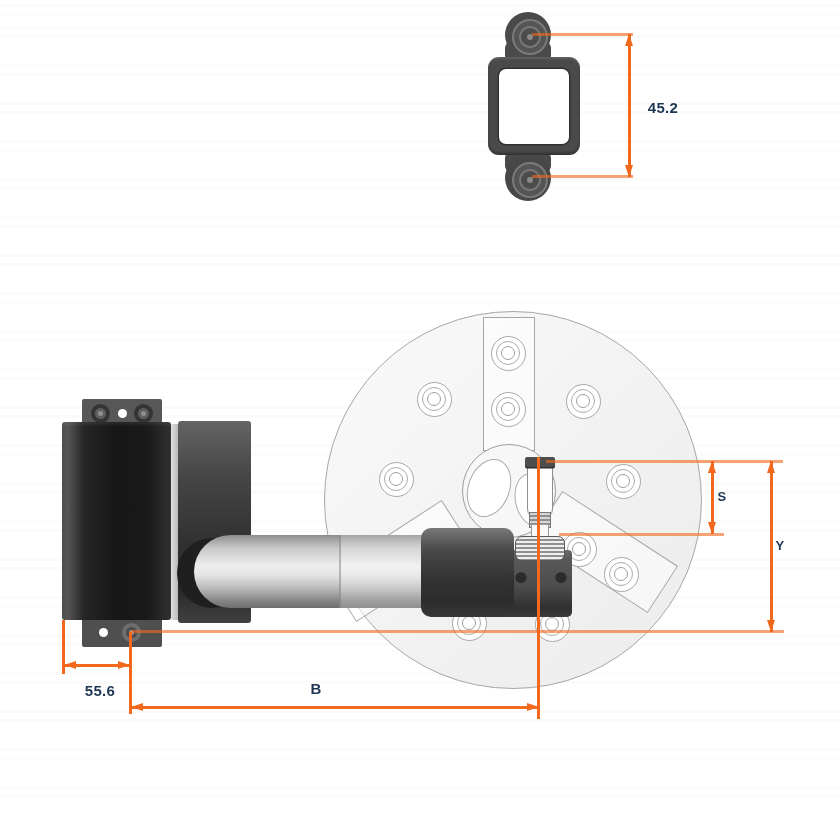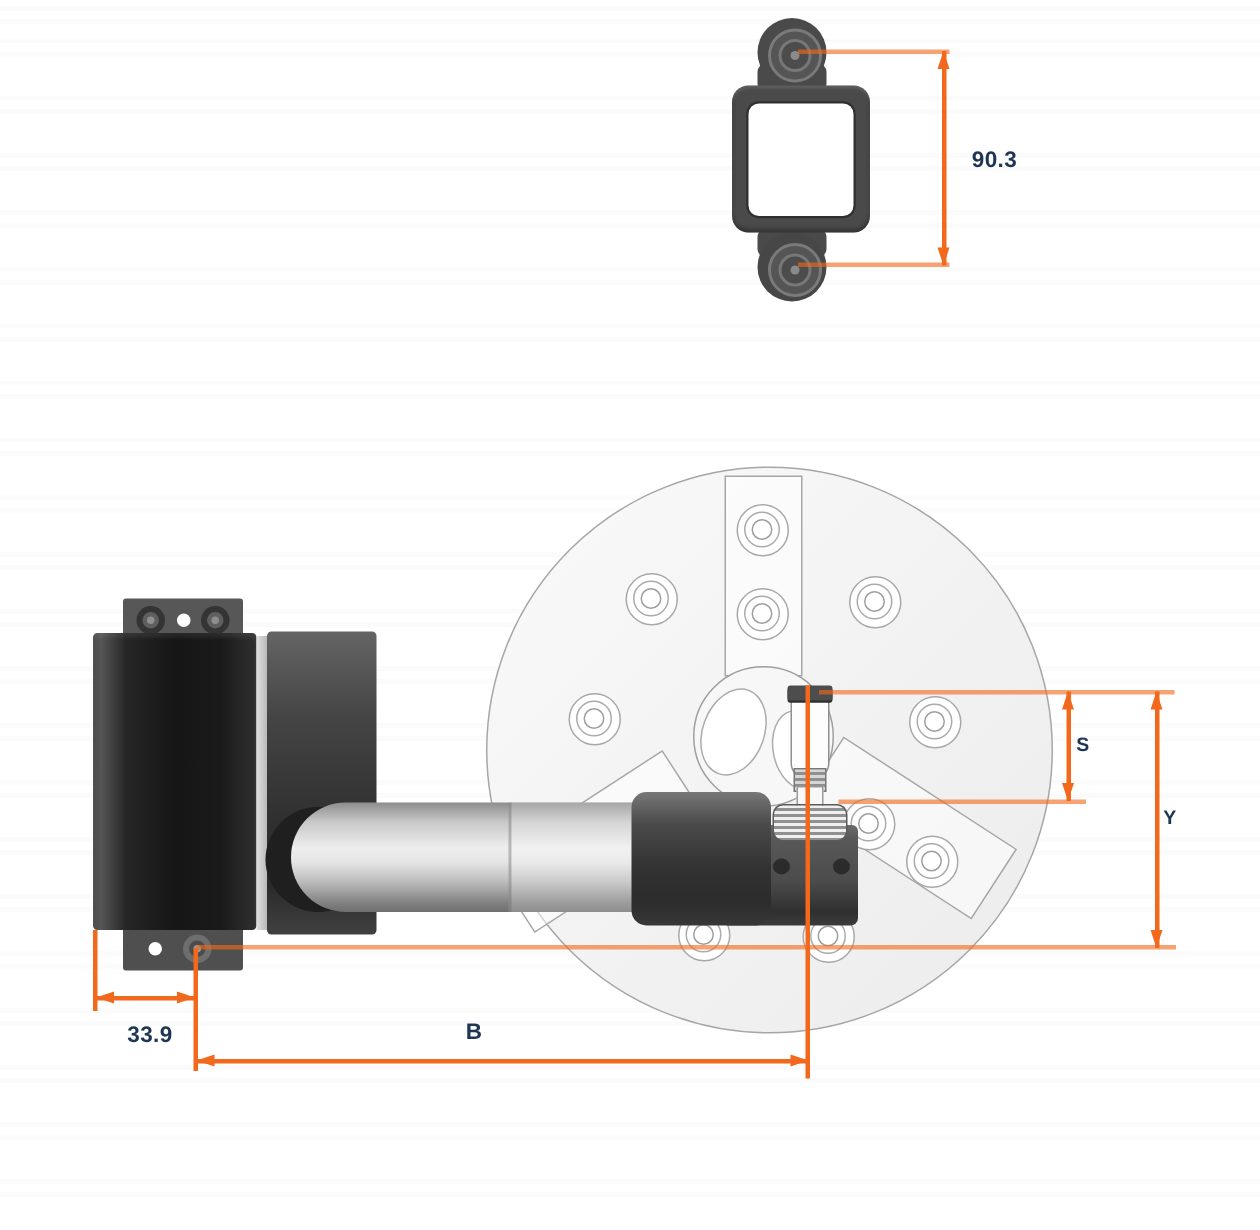--- a/index.html
+++ b/index.html
@@ -61,21 +61,21 @@
     <div class="abs" style="left:488px;top:57px;width:92px;height:98px;background:#4A4A4A;border-radius:11px;box-shadow:inset 0 2px 2px rgba(255,255,255,0.12), inset 0 -2px 3px rgba(0,0,0,0.35);"></div>
     <div class="abs" style="left:499px;top:69px;width:70px;height:75px;background:#fff;border-radius:7px;box-shadow:0 0 0 1.5px #303030;"></div>
   </div>
 
   <div>
     <div class="ln ref" style="left:532px;top:33px;width:101px;height:3px;"></div>
     <div class="ln ref" style="left:532px;top:175px;width:101px;height:3px;"></div>
     <div class="ln" style="left:628px;top:34px;width:3px;height:143px;"></div>
     <div class="arrow ar-up" style="left:625px;top:34px;"></div>
     <div class="arrow ar-dn" style="left:625px;top:165px;"></div>
-    <div class="dim-label" style="left:663px;top:107px;">90.3</div>
+    <div class="dim-label" style="left:663px;top:107px;">45.2</div>
   </div>
 
   <div style="position:absolute;z-index:1;">
     <div class="abs" style="left:324px;top:311px;width:376px;height:376px;border-radius:50%;border:1.4px solid #A6A6A6;background:linear-gradient(135deg,#fafafa 0%,#f1f1f1 60%,#ececec 100%);"></div>
 
     <div class="wire" style="left:483px;top:317px;width:50px;height:132px;background:rgba(255,255,255,0.6);"></div>
 
     <div class="wire" style="left:536px;top:524px;width:136px;height:54px;background:rgba(255,255,255,0.5);transform:rotate(33deg);"></div>
     <div class="wire" style="left:330px;top:533px;width:136px;height:54px;background:rgba(255,255,255,0.5);transform:rotate(-33deg);"></div>
 
@@ -207,21 +207,21 @@
     <div class="ln" style="left:770px;top:461px;width:3px;height:171px;"></div>
     <div class="arrow ar-up" style="left:767px;top:461px;"></div>
     <div class="arrow ar-dn" style="left:767px;top:620px;"></div>
     <div class="dim-label sm" style="left:780px;top:545px;">Y</div>
 
     <div class="ln" style="left:62px;top:620px;width:3px;height:54px;"></div>
     <div class="ln" style="left:129px;top:632px;width:3px;height:82px;"></div>
     <div class="ln" style="left:64px;top:664px;width:66px;height:3px;"></div>
     <div class="arrow ar-lf" style="left:64px;top:661px;"></div>
     <div class="arrow ar-rt" style="left:118px;top:661px;"></div>
-    <div class="dim-label" style="left:100px;top:690px;">33.9</div>
+    <div class="dim-label" style="left:100px;top:690px;">55.6</div>
 
     <div class="ln" style="left:131px;top:706px;width:408px;height:3px;"></div>
     <div class="arrow ar-lf" style="left:131px;top:703px;"></div>
     <div class="arrow ar-rt" style="left:527px;top:703px;"></div>
     <div class="dim-label" style="left:316px;top:688px;">B</div>
   </div>
 
 </div>
 
 </body></html>

